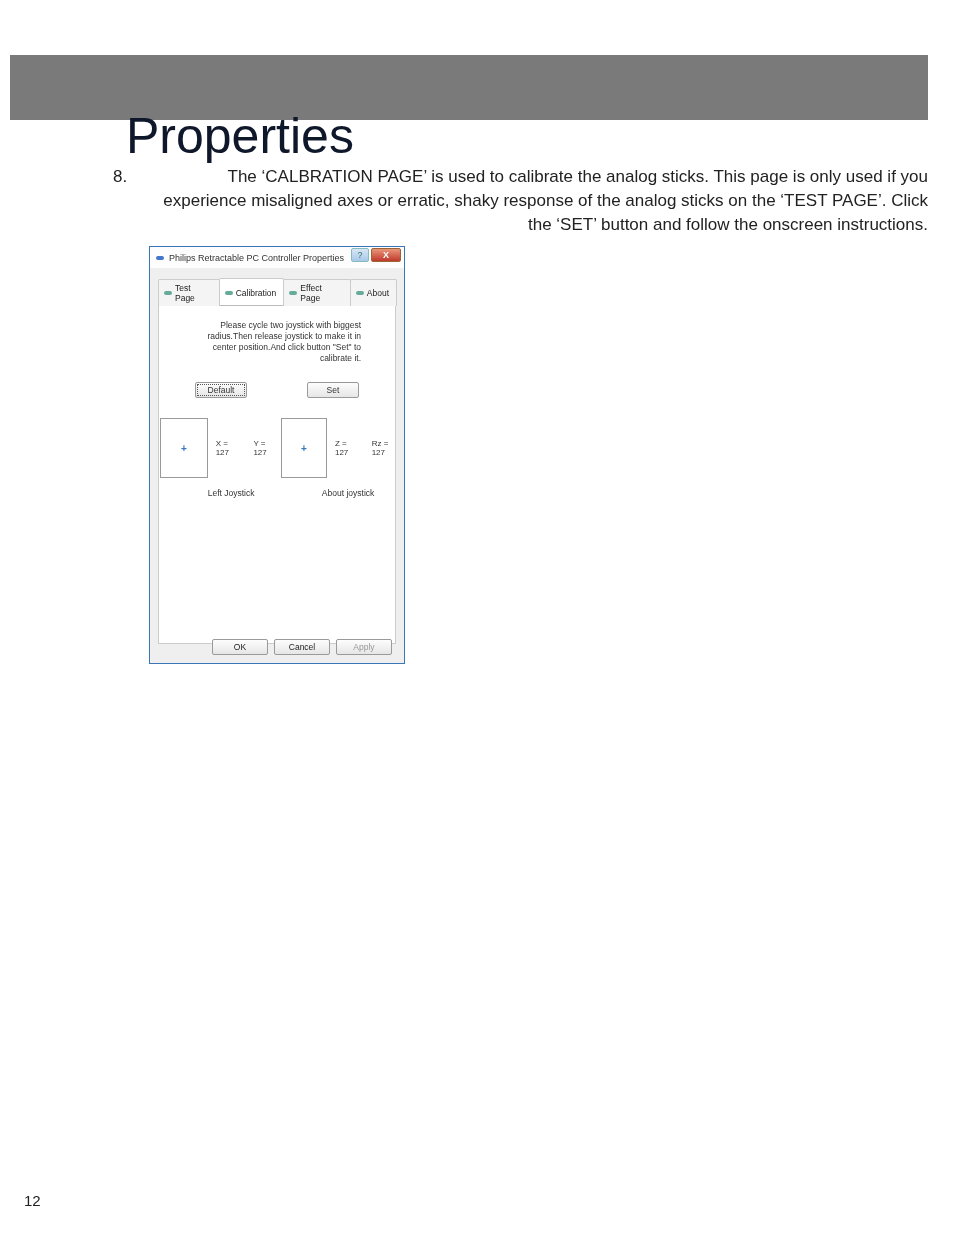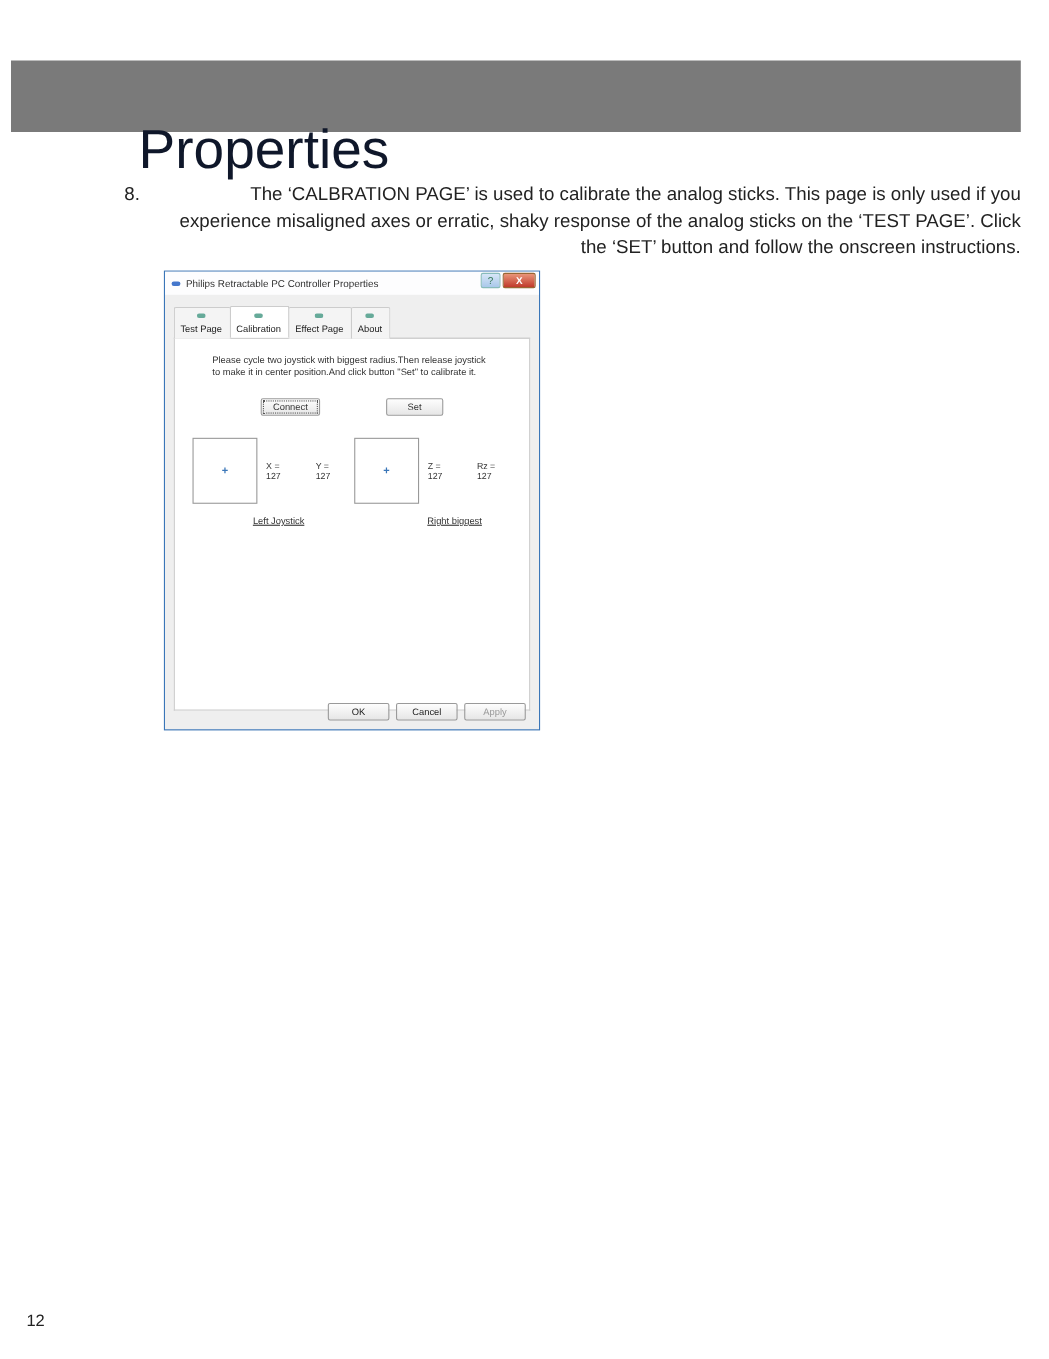--- a/index.html
+++ b/index.html
@@ -61,21 +61,21 @@
   }
   .body-text .txt {
     flex: 1;
     text-align: right;
   }
   
   .dialog {
     position: absolute;
     left: 149px;
     top: 246px;
-    width: 342px;
+    width: 256px;
     height: 418px;
     border: 1px solid #3a76b8;
     background: #efefef;
   }
   .titlebar {
     height: 21px;
     background: #fdfdfe;
     display: flex;
     align-items: center;
     font-size: 9px;
@@ -118,21 +118,20 @@
     background: #f4f4f4;
     border: 1px solid #ccc;
     border-bottom: none;
     border-radius: 2px 2px 0 0;
     margin-right: -1px;
     position: relative;
     top: 1px;
     display: flex;
     align-items: center;
     gap: 3px;
-    flex-direction: column;
   }
   .tab.active {
     background: #fff;
     top: 0;
     padding-top: 4px;
     z-index: 2;
   }
   .tab-icon {
     width: 8px; height: 8px;
     display: inline-block;
@@ -142,21 +141,21 @@
     background: #fff;
     border: 1px solid #ccc;
     border-top: none;
     height: 338px;
     padding: 14px 16px 10px 16px;
     font-size: 8.5px;
     color: #333;
     position: relative;
   }
   .instruction {
-    text-align: left;
+    text-align: right;
     line-height: 1.3;
     margin-bottom: 18px;
     padding: 0 18px;
   }
   .btn-row {
     display: flex;
     justify-content: center;
     gap: 60px;
     margin-bottom: 20px;
   }
@@ -205,21 +204,20 @@
     gap: 18px;
     font-size: 8px;
   }
   .joy-labels {
     display: flex;
     justify-content: space-around;
     font-size: 8.5px;
     margin-bottom: 17px;
     gap: 58px;
     padding-left: 28px;
-    text-decoration: underline;
   }
   .fieldset {
     border: 1px solid #ccc;
     padding: 10px 10px 10px 14px;
     position: relative;
     margin-top: 8px;
   }
   .fieldset .legend {
     position: absolute;
     top: -7px; left: 8px;
@@ -295,21 +293,21 @@
             <rect x="0" y="2" width="8" height="4" rx="2" fill="#6a9"></rect>
           </svg></span>
       <span>About</span>
     </div>
   </div>
 
   <div class="tab-content">
     <div class="instruction">Please cycle two joystick with biggest radius.Then release joystick to make it in center position.And click button "Set" to calibrate it.</div>
 
     <div class="btn-row">
-      <div class="winbutton focus">Connect</div>
+      <div class="winbutton focus">Default</div>
       <div class="winbutton">Set</div>
     </div>
 
     <div class="joy-row">
       <div class="joy-group">
         <div class="joy-box">
           <span class="cross">+</span>
         </div>
         <div class="joy-vals">
           <span>X = 127</span>
@@ -322,21 +320,21 @@
         </div>
         <div class="joy-vals">
           <span>Z = 127</span>
           <span>Rz = 127</span>
         </div>
       </div>
     </div>
 
     <div class="joy-labels">
       <span>Left Joystick</span>
-      <span>Right biggest</span>
+      <span>About joystick</span>
     </div>
 
   </div>
 
   <div class="dialog-buttons">
     <div class="winbutton">OK</div>
     <div class="winbutton">Cancel</div>
     <div class="winbutton disabled">Apply</div>
   </div>
 </div>

